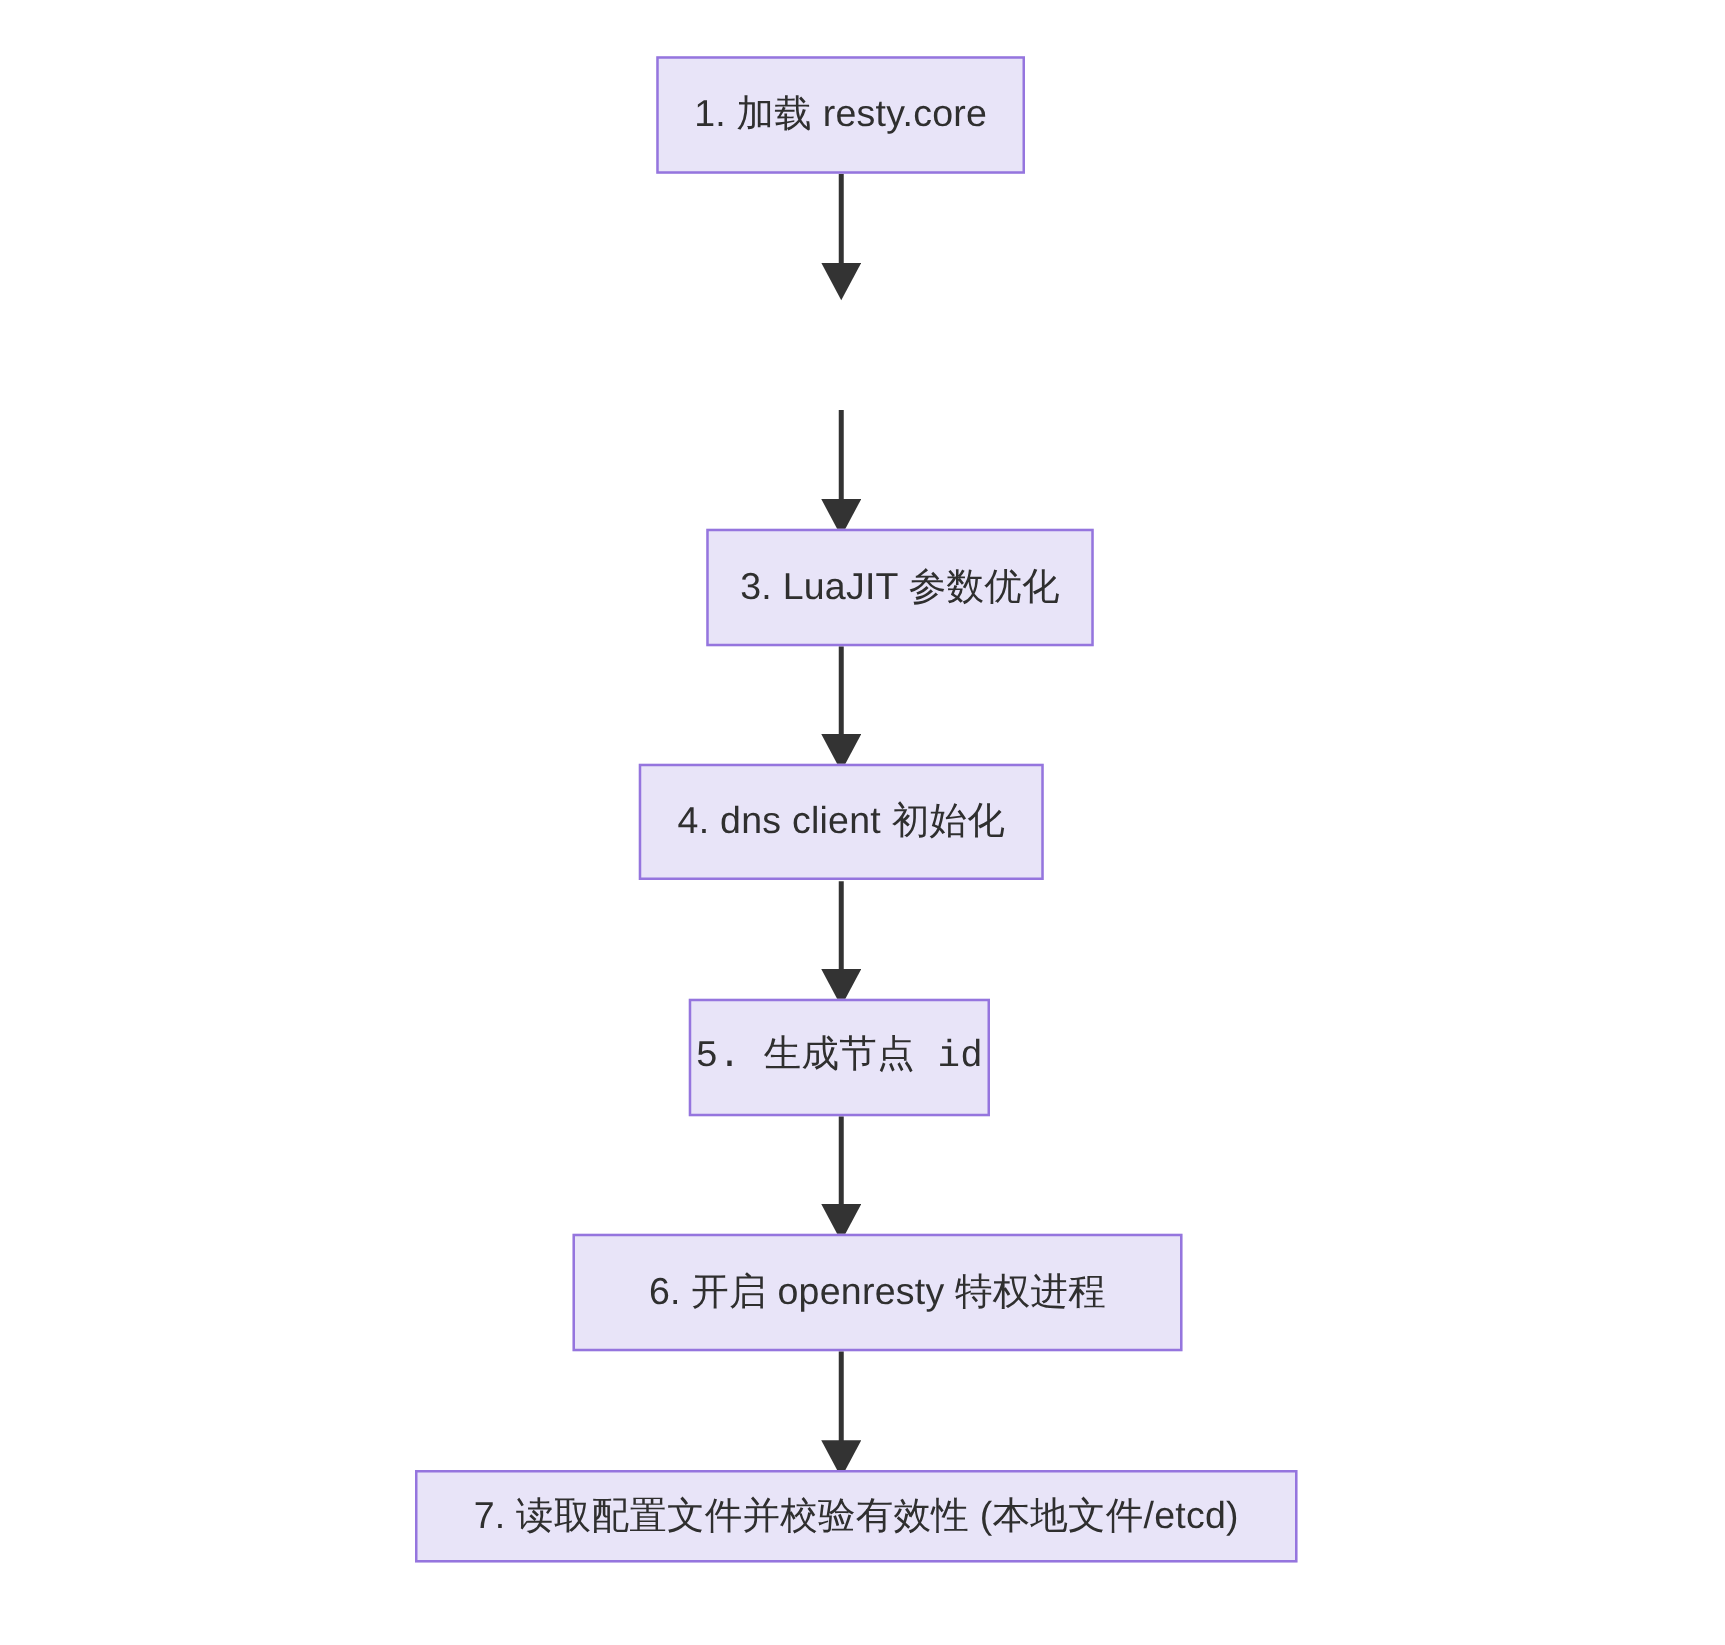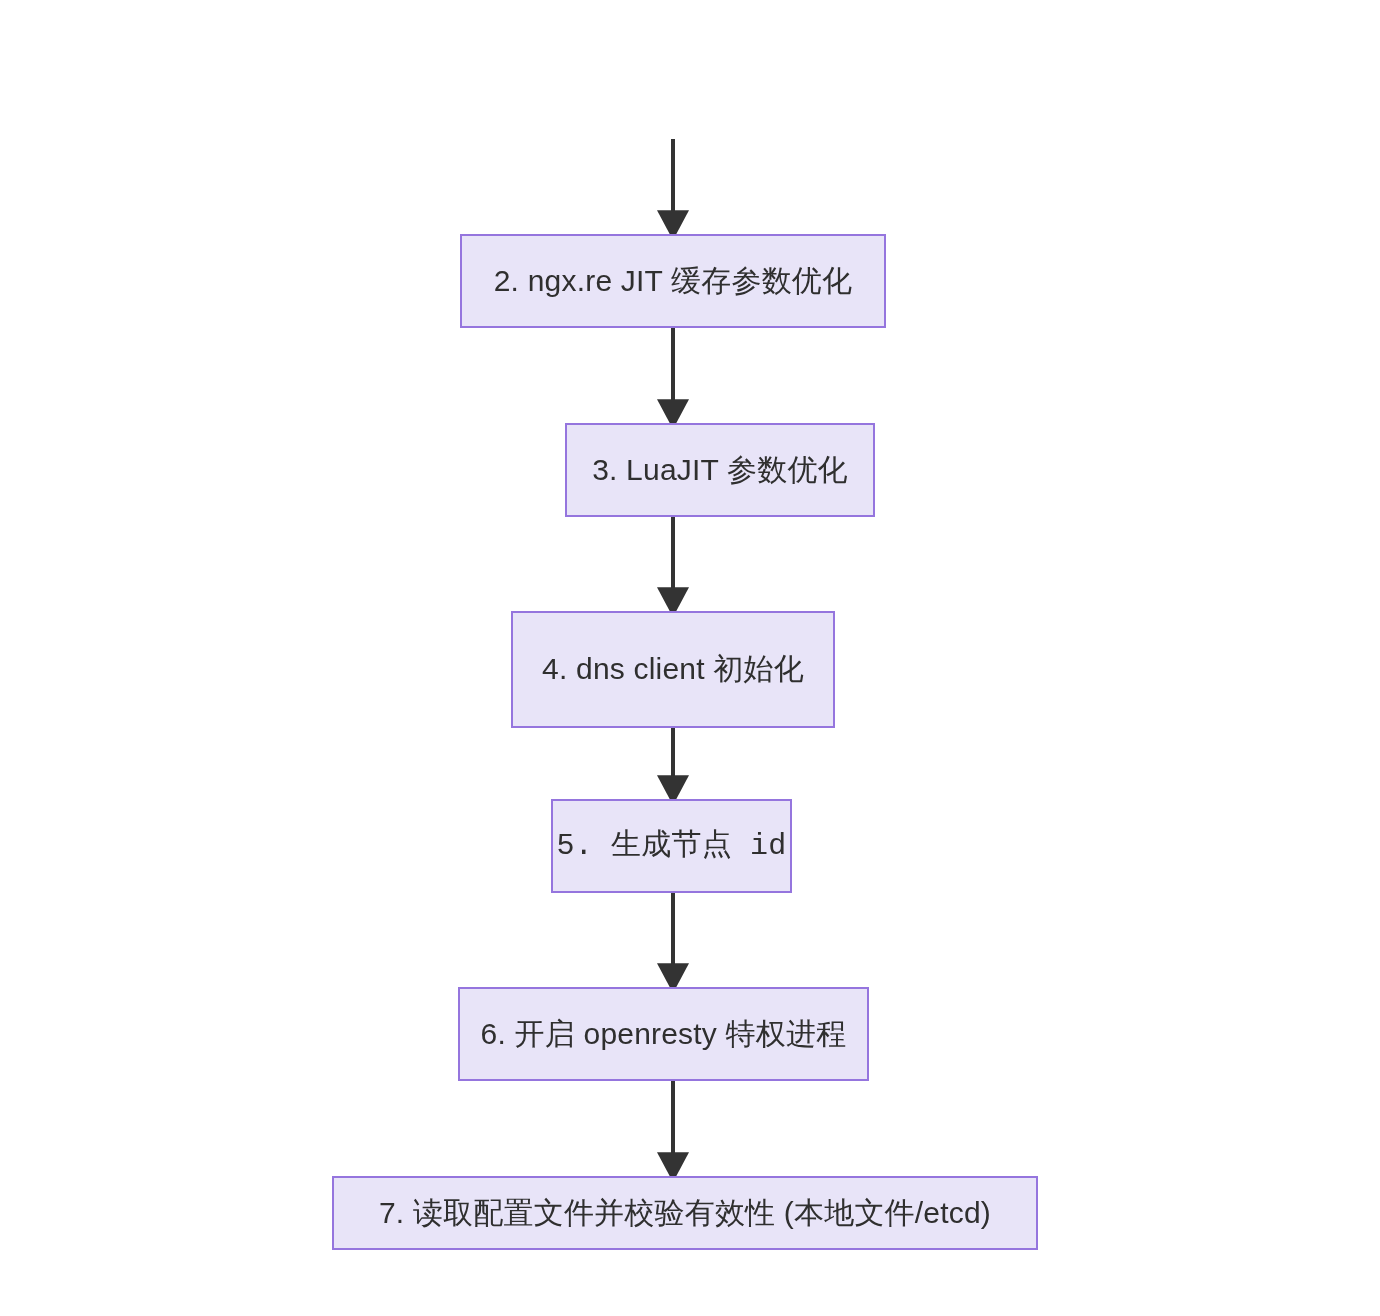--- a/index.html
+++ b/index.html
@@ -51,23 +51,23 @@
     white-space: nowrap;
     letter-spacing: 0.2px;
     text-align: center;
     font-weight: 400;
   }
 
   
   .n1 { left: 525px;  top: 45px;   width: 295px; height: 94px; }
   .n2 { left: 460px;  top: 234px;  width: 426px; height: 94px; }
   .n3 { left: 518px;  top: 423px;  width: 310px; height: 94px; margin-left: 47px; }
-  .n4 { left: 511px;  top: 611px;  width: 324px; height: 117px; }
+  .n4 { left: 511px;  top: 611px;  width: 324px; height: 93px; }
   .n5 { left: 551px;  top: 799px;  width: 241px; height: 94px; font-family: Liberation Mono, monospace; }
-  .n6 { left: 458px;  top: 987px;  width: 411px; height: 94px; }
+  .n6 { left: 458px;  top: 987px;  width: 488px; height: 94px; }
   .n7 { left: 332px;  top: 1176px; width: 706px; height: 74px; }
 </style>
 </head>
 <body>
 
 <div id="flowchart">
 
   <svg class="edge-layer" width="1380" height="1316" viewBox="0 0 1380 1316" xmlns="http://www.w3.org/2000/svg">
     <defs>
       <marker id="arrowhead" markerWidth="10" markerHeight="8" refX="1.2" refY="4" orient="auto" markerUnits="strokeWidth">
@@ -81,24 +81,24 @@
 
     <line x1="673" y1="517" x2="673" y2="592" stroke="#333333" stroke-width="4" marker-end="url(#arrowhead)"></line>
 
     <line x1="673" y1="705" x2="673" y2="780" stroke="#333333" stroke-width="4" marker-end="url(#arrowhead)"></line>
 
     <line x1="673" y1="893" x2="673" y2="968" stroke="#333333" stroke-width="4" marker-end="url(#arrowhead)"></line>
 
     <line x1="673" y1="1081" x2="673" y2="1157" stroke="#333333" stroke-width="4" marker-end="url(#arrowhead)"></line>
   </svg>
 
+  <div class="node n1">
+    <span class="node-label">1. 加载 resty.core</span>
+  </div>
 
-  <div class="node n2">
-    <span class="node-label">2. ngx.re JIT 缓存参数优化</span>
-  </div>
 
   <div class="node n3">
     <span class="node-label">3. LuaJIT 参数优化</span>
   </div>
 
   <div class="node n4">
     <span class="node-label">4. dns client 初始化</span>
   </div>
 
   <div class="node n5">

